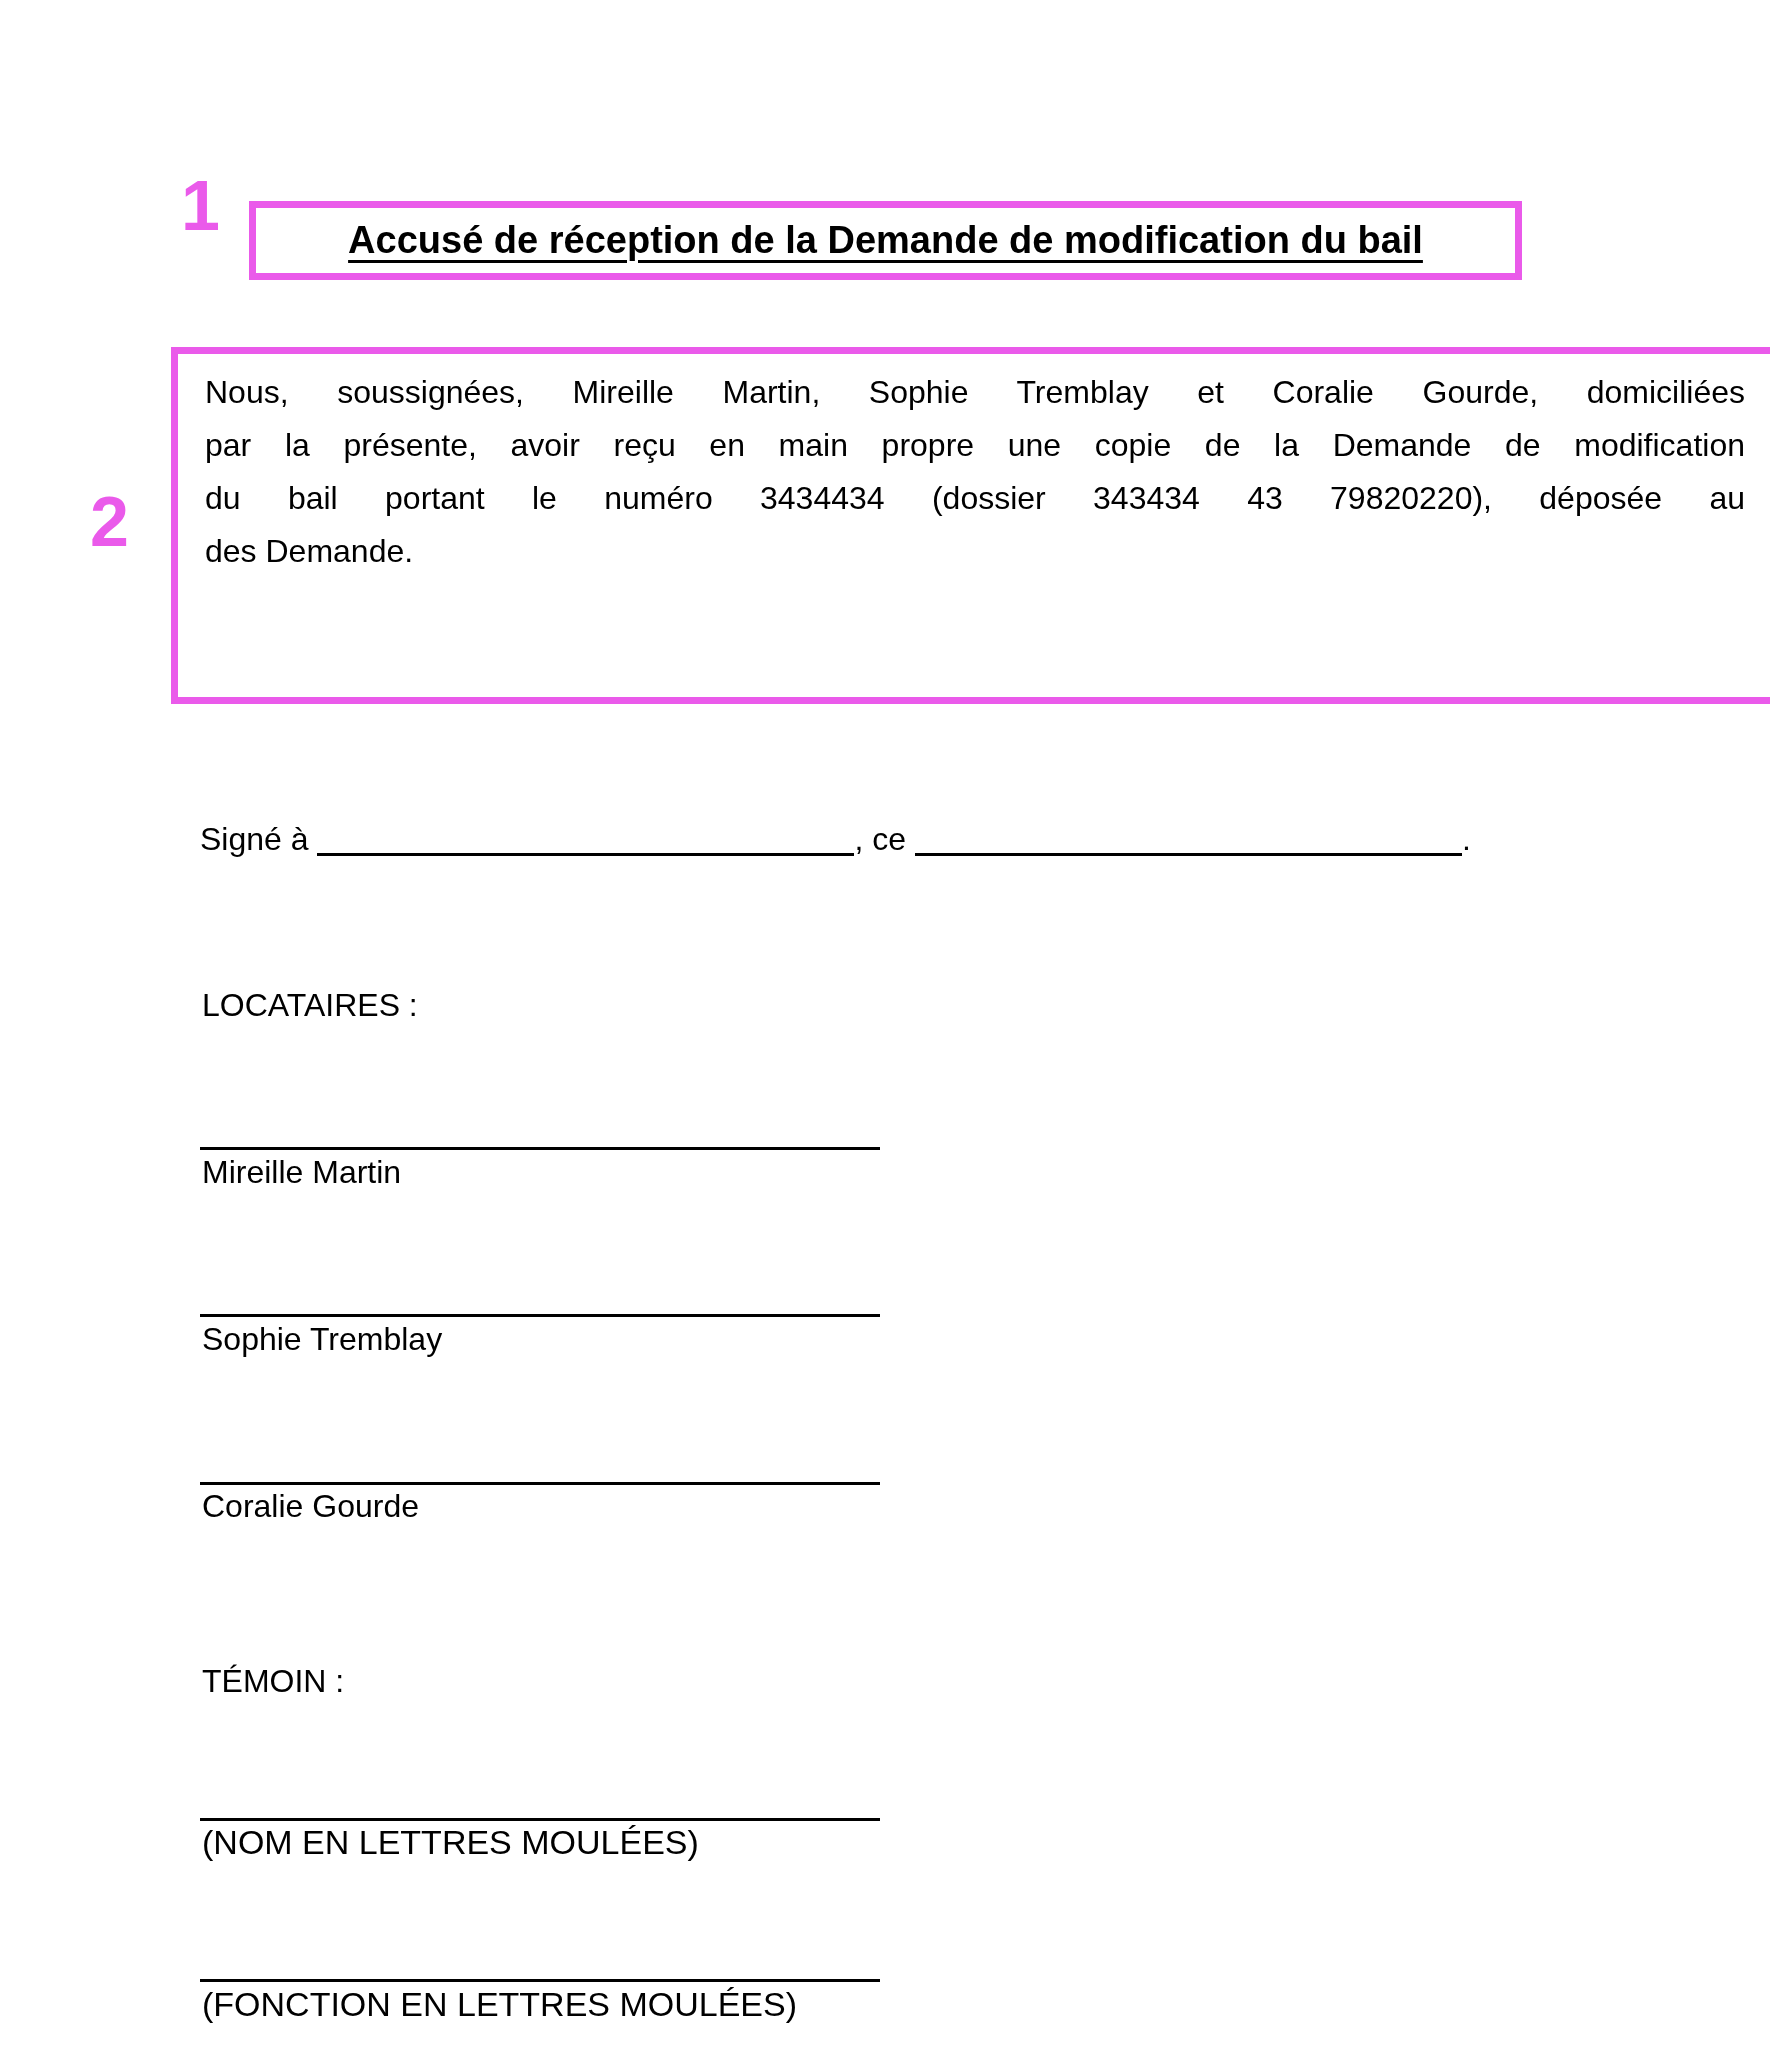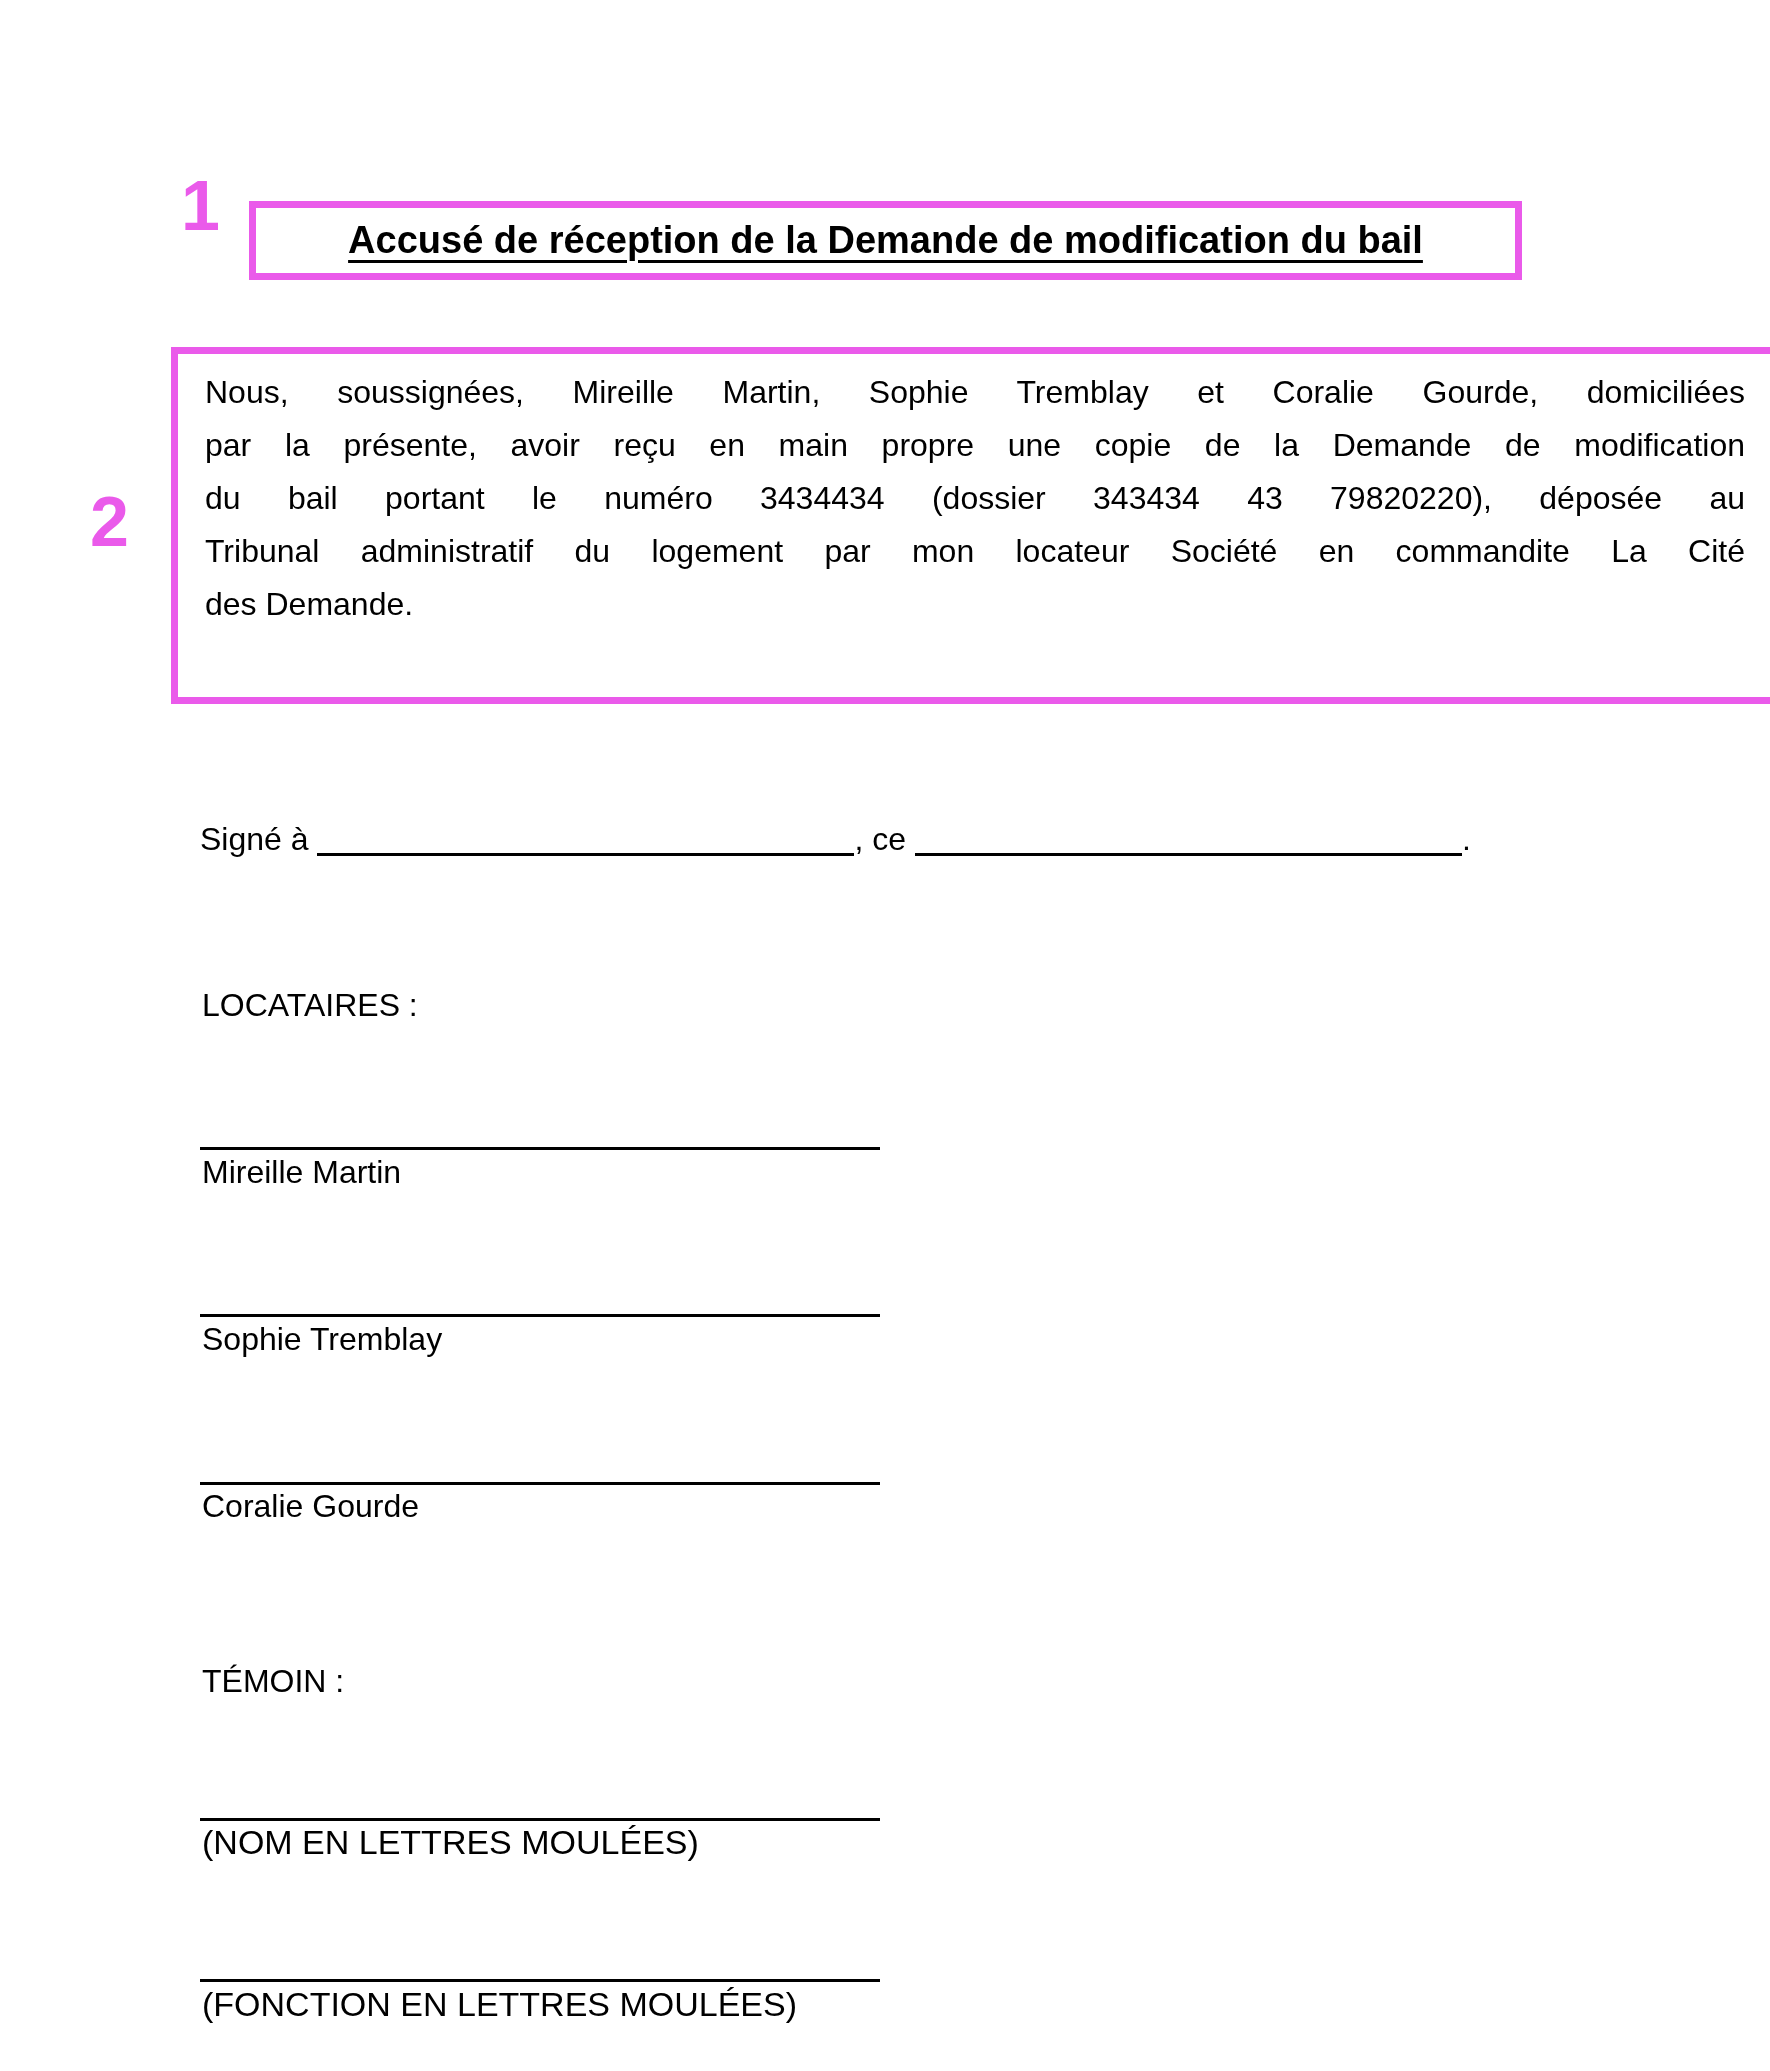--- a/index.html
+++ b/index.html
@@ -112,21 +112,20 @@
   <div class="marker" id="marker-2">2</div>
 
   <div class="title-box">
     <h1>Accusé de réception de la Demande de modification du bail</h1>
   </div>
 
   <div class="para-box">
     <div class="para-line">Nous, soussignées, Mireille Martin, Sophie Tremblay et Coralie Gourde, domiciliées</div>
     <div class="para-line">par la présente, avoir reçu en main propre une copie de la Demande de modification</div>
     <div class="para-line">du bail portant le numéro 3434434 (dossier 343434 43 79820220), déposée au</div>
-    <div class="para-line">Tribunal administratif du logement par mon locateur Société en commandite La Cité</div>
     <div class="para-line last">des Demande.</div>
   </div>
 
   <div class="signed-row"><span>Signé à </span><span class="blank b1"></span><span>, ce </span><span class="blank b2"></span><span>.</span></div>
 
   <div class="section-label" id="tenants-label">LOCATAIRES :</div>
 
   <div class="sig-line" id="sig-line-1"></div>
   <div class="sig-name" id="sig-name-1">Mireille Martin</div>
 

